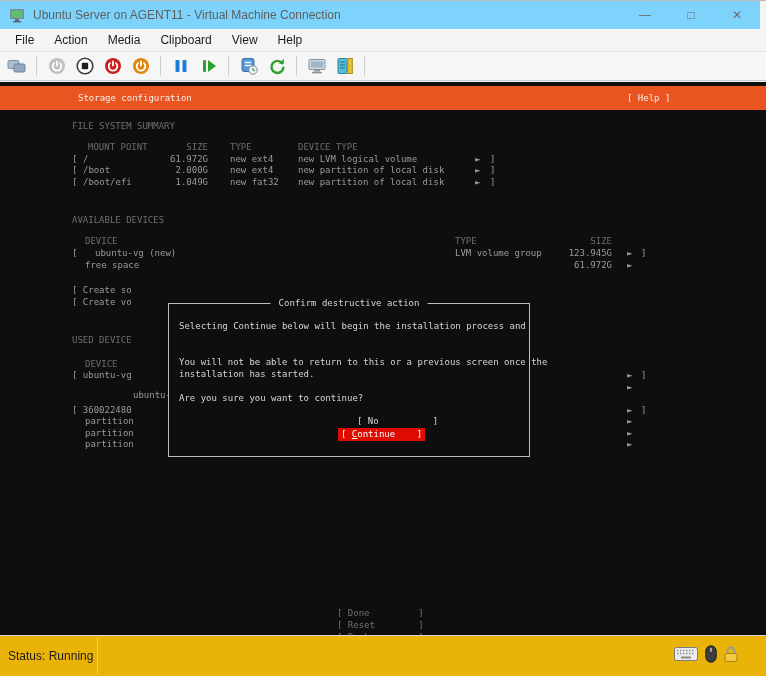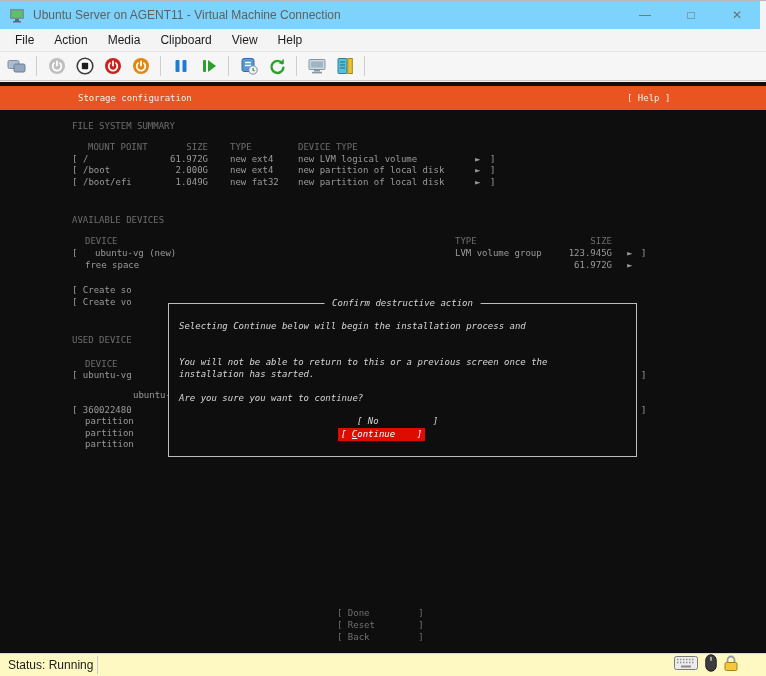--- a/index.html
+++ b/index.html
@@ -25,27 +25,27 @@
   .tui-header { position:absolute; top:4px; left:0; right:0; height:24px; background:#E95420; }
   .tui-header .t { color:#f5f0ec; }
   .t { position:absolute; font-family:"DejaVu Sans Mono", monospace; font-size:9px; line-height:11px; white-space:pre; }
   .dim    { color:#6d6d6d; }
   .row    { color:#9a9a9a; }
   .bright { color:#d6d6d6; }
   .muted  { color:#707070; }
   .szbox  { width:72px; text-align:right; }
 
   
-  .dialog { position:absolute; left:168px; top:221px; width:469px; height:154px; border:1px solid #bdbdbd; background:#0e0e0e;font-style:italic; }
+  .dialog { position:absolute; left:168px; top:221px; width:362px; height:154px; border:1px solid #bdbdbd; background:#0e0e0e; }
   .dialog-title { position:absolute; top:-6px; left:50%; transform:translateX(-50%); background:#0e0e0e; padding:0 8px; color:#d6d6d6; font-family:"DejaVu Sans Mono", monospace; font-size:9px; line-height:11px; white-space:pre; }
   .btn-continue { background:#de0b00; color:#ffffff; padding:1px 3px; }
   .btn-continue .accel { text-decoration:underline; }
 
   
-  .statusbar { position:absolute; bottom:0; left:0; right:0; height:23px; background:#fef9c3; border-top:1px solid #d6d6d6; }
+  .statusbar { position:absolute; bottom:0; left:0; right:0; height:41px; background:#eab308; border-top:1px solid #d6d6d6; }
   .status-text { position:absolute; left:8px; top:0; height:100%; display:flex; align-items:center; font-size:12px; color:#1b1b1b; }
   .status-sep { position:absolute; left:97px; top:2px; bottom:2px; width:1px; background:#cccccc; }
   .status-icons { position:absolute; right:28px; top:0; height:100%; display:flex; align-items:center; gap:7px; }
 </style>
 </head>
 <body>
 
 <div class="win">
 
   <div class="titlebar">

